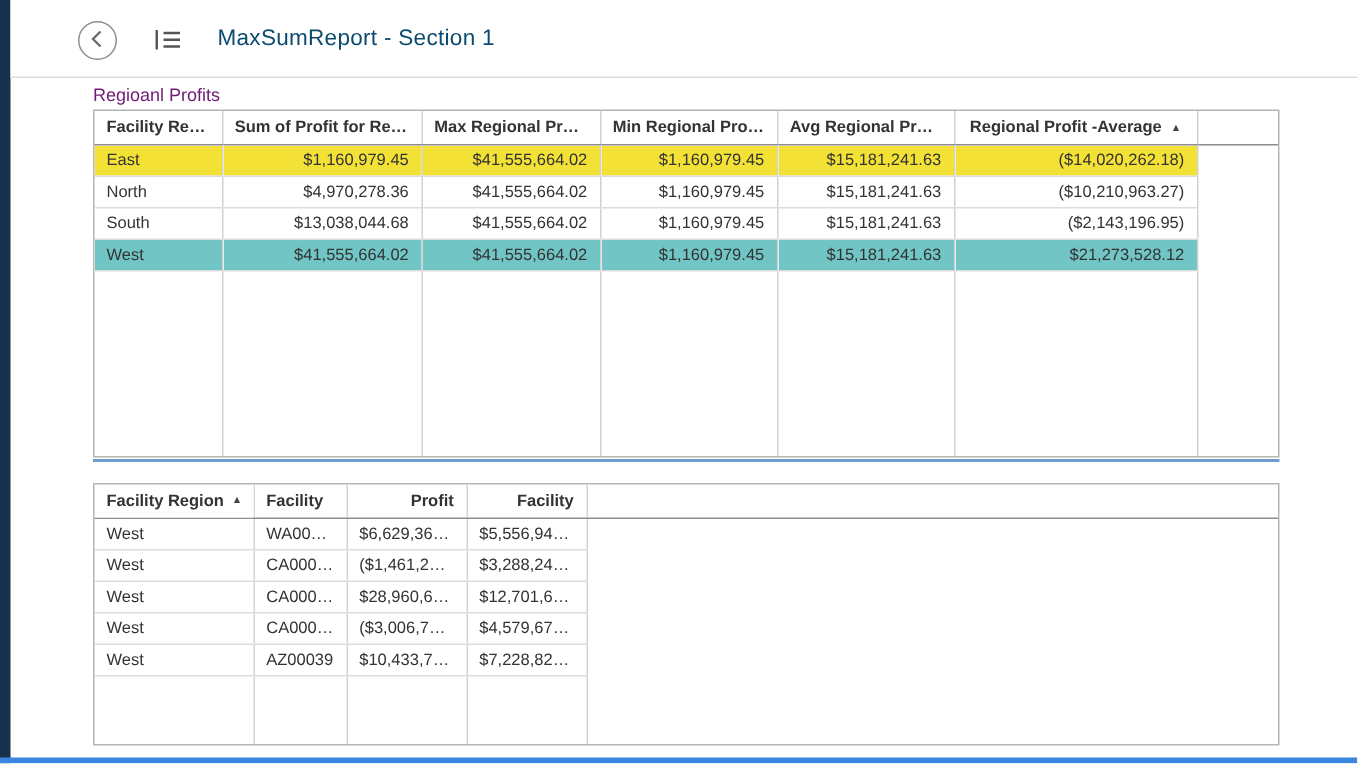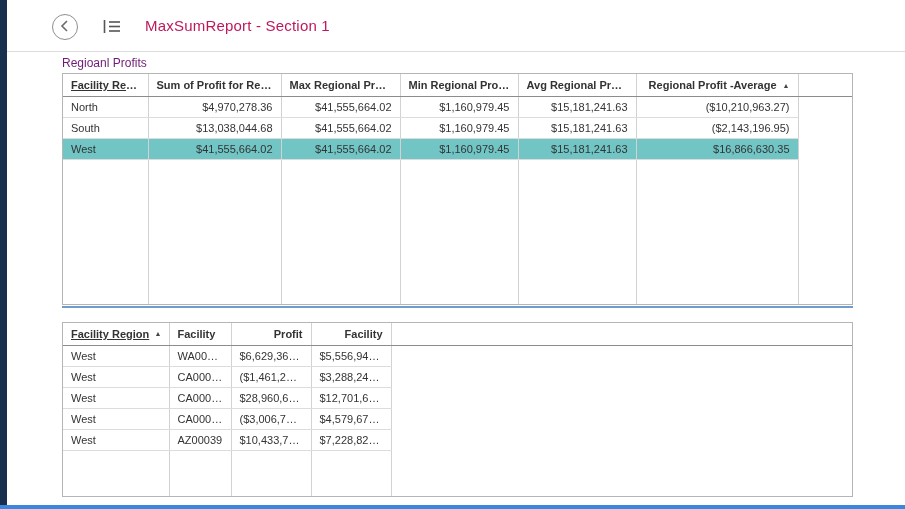--- a/index.html
+++ b/index.html
@@ -10,35 +10,35 @@
   .left-strip { position: absolute; left: 0; top: 0; width: 7px; height: 100%; background: #16304e; }
 
   
   .bottom-bar { position: absolute; left: 0; bottom: 0; width: 100%; height: 4px; background: #3a86e0; }
 
   
   .hdr { position: absolute; left: 7px; top: 0; right: 0; height: 52px; background: #fff; border-bottom: 1px solid #dcdcdc; }
   .back-btn { position: absolute; left: 45px; top: 14px; width: 26px; height: 26px; border-radius: 50%;
               border: 1px solid #8f8f8f; background: #fff; cursor: pointer; display: flex; align-items: center; justify-content: center; }
   .toc-btn { position: absolute; left: 95px; top: 19px; width: 20px; height: 16px; border: none; background: transparent; cursor: pointer; padding: 0; }
-  .title { position: absolute; left: 138px; top: 17px; font-size: 15px; font-weight: 400; color: #be185d; letter-spacing: 0.2px; white-space: nowrap; }
+  .title { position: absolute; left: 138px; top: 17px; font-size: 15px; font-weight: 400; color: #0c4a6e; letter-spacing: 0.2px; white-space: nowrap; }
 
   
   .obj-label { position: absolute; left: 62px; top: 56px; font-size: 12px; color: #701a75; }
 
   
   .twrap { position: absolute; left: 62px; background: #fff; border: 1px solid #b5b5b5; }
   .t1 { top: 73px; width: 791px; height: 232px; }
   .sel-line { position: absolute; left: 62px; top: 306px; width: 791px; height: 2px; background: #6f9bd1; }
   .t2 { top: 322px; width: 791px; height: 175px; }
 
   table { width: 100%; height: 100%; border-collapse: collapse; table-layout: fixed; }
   th, td { font-size: 11px; color: #333; padding: 0 8px; overflow: hidden; white-space: nowrap; text-overflow: ellipsis; }
-  th { height: 22px; font-weight: bold; text-align: right; border-left: 1px solid #d2d2d2; border-bottom: 1px solid #8c8c8c; background: #fff; }
-  th:first-child { border-left: none; text-decoration: underline; }
+  th { height: 22px; font-weight: bold; text-align: center; border-left: 1px solid #d2d2d2; border-bottom: 1px solid #8c8c8c; background: #fff; }
+  th:first-child { border-left: none; }
   tbody td { height: 21px; text-align: right; border-left: 1px solid #d2d2d2; border-bottom: 1px solid #dcdcdc; }
   tbody td:first-child { border-left: none; }
   .al { text-align: left; }
   .ar { text-align: right; }
   td.fc, th.fc { border-bottom: none; }
   tbody td.fc { border-bottom: none; background: #fff !important; }
   th.fc { border-bottom: 1px solid #8c8c8c; }
   tr.fill td { height: auto; border-bottom: none; background: #fff; }
 
   tr.hl-y td { background: #f3e235; }
@@ -93,20 +93,29 @@
           <th class="al">Facility Region</th>
           <th>Sum of Profit for Region</th>
           <th>Max Regional Profit...</th>
           <th>Min Regional Profit Sum</th>
           <th>Avg Regional Profit Sum</th>
           <th><span>Regional Profit -Average</span><span class="arrow">▲</span></th>
           <th class="fc"></th>
         </tr>
       </thead>
       <tbody>
+        <tr class="hl-y">
+          <td class="al">East</td>
+          <td>$1,160,979.45</td>
+          <td>$41,555,664.02</td>
+          <td>$1,160,979.45</td>
+          <td>$15,181,241.63</td>
+          <td>($14,020,262.18)</td>
+          <td class="fc"></td>
+        </tr>
         <tr>
           <td class="al">North</td>
           <td>$4,970,278.36</td>
           <td>$41,555,664.02</td>
           <td>$1,160,979.45</td>
           <td>$15,181,241.63</td>
           <td>($10,210,963.27)</td>
           <td class="fc"></td>
         </tr>
         <tr>
@@ -117,21 +126,21 @@
           <td>$15,181,241.63</td>
           <td>($2,143,196.95)</td>
           <td class="fc"></td>
         </tr>
         <tr class="hl-t">
           <td class="al">West</td>
           <td>$41,555,664.02</td>
           <td>$41,555,664.02</td>
           <td>$1,160,979.45</td>
           <td>$15,181,241.63</td>
-          <td>$16,866,630.35</td>
+          <td>$21,273,528.12</td>
           <td class="fc"></td>
         </tr>
         <tr class="fill">
           <td></td>
             <td></td>
             <td></td>
             <td></td>
             <td></td>
             <td></td>
             <td class="fc"></td>

